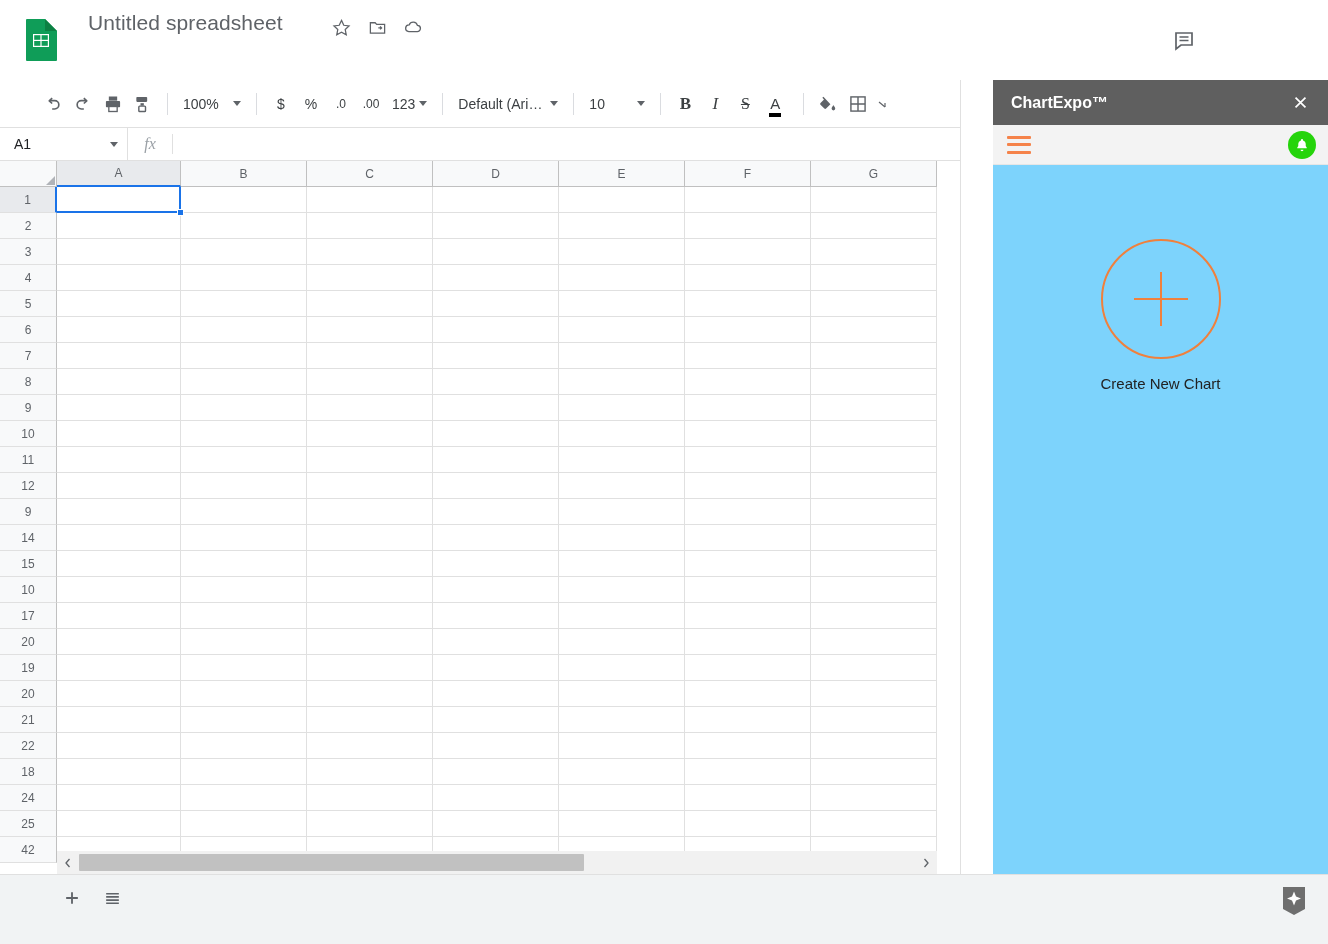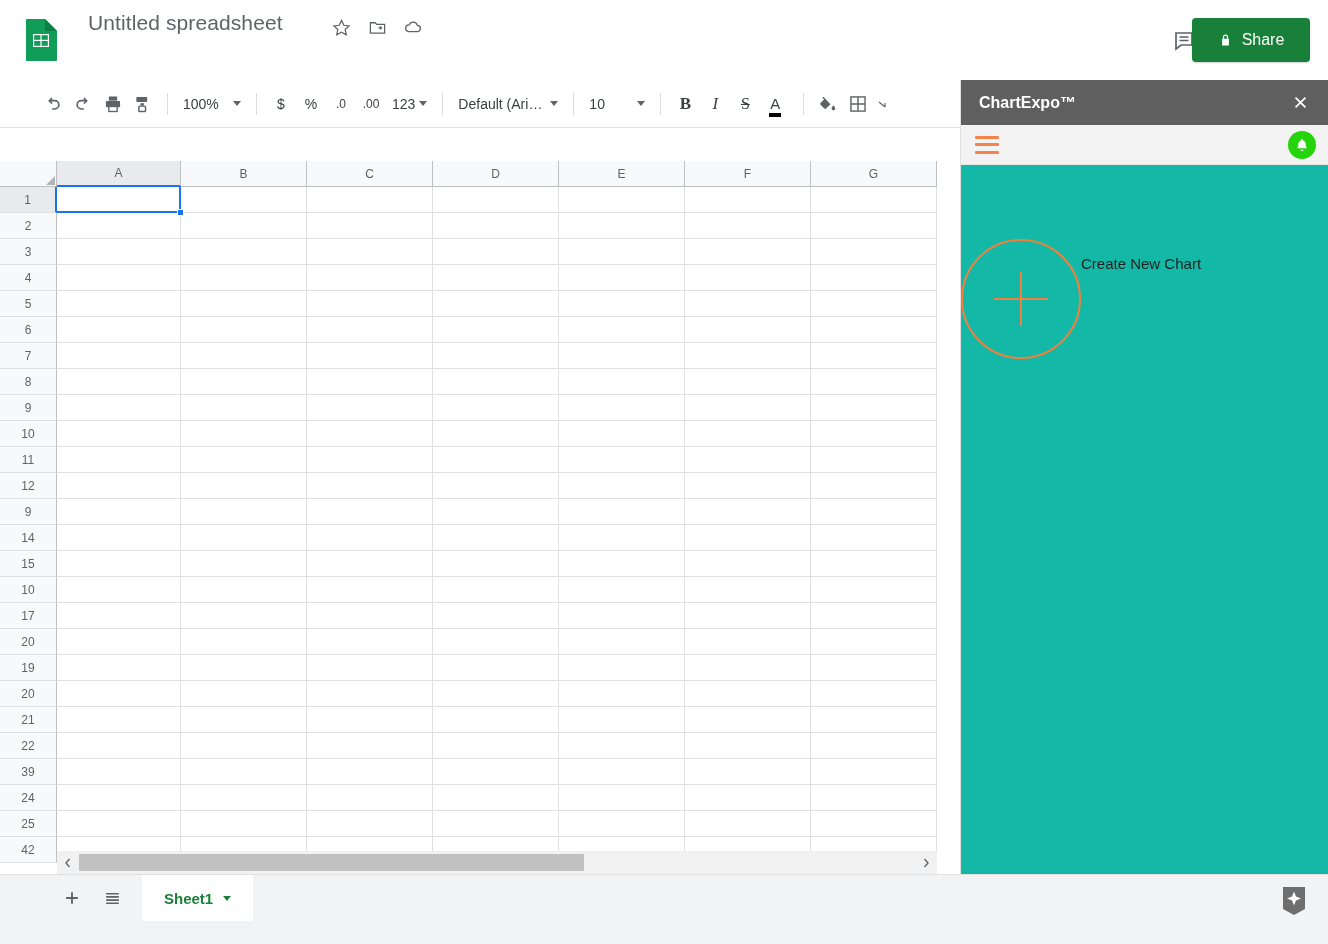--- a/index.html
+++ b/index.html
@@ -105,29 +105,29 @@
   .bottombar { position: absolute; left: 0; top: 874px; width: 1328px; height: 70px; background: #f1f3f4; border-top: 1px solid #e0e0e0; display: flex; align-items: flex-start; }
   .bb-btn { width: 40px; height: 46px; display: flex; align-items: center; justify-content: center; color: #5f6368; cursor: pointer; }
   .sheet-tab {
     height: 46px; background: #fff; display: flex; align-items: center; gap: 10px;
     padding: 0 22px; cursor: pointer; margin-left: 10px;
   }
   .sheet-tab .nm { font-size: 15px; color: #188038; font-weight: bold; }
   .explore-btn { position: absolute; right: 18px; top: 10px; width: 30px; height: 32px; cursor: pointer; }
 
   
-  .panel { position: absolute; left: 960px; top: 80px; width: 368px; height: 794px; background: #fff; border-left: 1px solid #e0e0e0; }
+  .panel { position: absolute; left: 960px; top: 80px; width: 368px; height: 794px; background: #fff; border-left: 1px solid #e0e0e0; padding-left: 32px; }
   .panel-head { height: 45px; background: #5f5f5f; display: flex; align-items: center; justify-content: space-between; padding: 0 16px 0 18px; }
   .panel-head .pt { color: #fff; font-size: 16px; font-weight: bold; }
   .panel-close { width: 24px; height: 24px; display: flex; align-items: center; justify-content: center; color: #fff; cursor: pointer; font-size: 20px; line-height: 1; }
   .panel-sub { height: 40px; background: #f3f3f3; display: flex; align-items: center; justify-content: space-between; padding: 0 12px 0 14px; border-bottom: 1px solid #e6e6e6; }
   .hamburger { width: 24px; height: 18px; display: flex; flex-direction: column; justify-content: space-between; cursor: pointer; }
   .hamburger span { display: block; height: 3px; background: #f5834a; border-radius: 1px; }
   .bell { width: 28px; height: 28px; border-radius: 50%; background: #25d40b; display: flex; align-items: center; justify-content: center; cursor: pointer; }
-  .panel-body { height: 709px; background: #14b8a6; display: flex; flex-direction: row; padding-top: 74px; }
+  .panel-body { height: 709px; background: #7dd3fc; display: flex; flex-direction: column; align-items: center; padding-top: 74px; }
   .create-circle {
     width: 120px; height: 120px; border-radius: 50%; border: 2px solid #f0803c;
     display: flex; align-items: center; justify-content: center; cursor: pointer; position: relative;
   }
   .create-circle::before { content: ""; position: absolute; width: 54px; height: 2px; background: #f0803c; }
   .create-circle::after { content: ""; position: absolute; width: 2px; height: 54px; background: #f0803c; }
   .create-label { margin-top: 16px; font-size: 15px; color: #222; cursor: pointer; }
 </style>
 </head>
 <body>
@@ -170,26 +170,20 @@
     </div>
 
 
     <div class="comment-btn">
       <svg width="24" height="24" viewBox="0 0 24 24" fill="none" stroke="#5f6368" stroke-width="1.7">
         <path d="M4 4h16v12H9l-5 4z"></path>
           <path d="M7.5 8h9M7.5 11.4h9" stroke-width="1.5"></path>
       </svg>
     </div>
 
-    <div class="share-btn">
-      <svg width="15" height="15" viewBox="0 0 24 24" fill="#fff">
-        <path d="M12 2.5a4.2 4.2 0 0 0 -4.2 4.2V9H6.6v11h10.8V9h-1.2V6.7A4.2 4.2 0 0 0 12 2.5zm0 2a2.2 2.2 0 0 1 2.2 2.2V9H9.8V6.7A2.2 2.2 0 0 1 12 4.5z"></path>
-      </svg>
-      <span class="lbl">Share</span>
-    </div>
   </div>
 
   <div class="toolbar">
     <div class="tb-btn">
       <svg width="20" height="20" viewBox="0 0 24 24" fill="none" stroke="#5f6368" stroke-width="2">
         <path d="M8 8H14a5 5 0 0 1 0 10h-3"></path>
           <path d="M11 5L7.5 8.2L11 11.4" stroke-linejoin="round"></path>
       </svg>
     </div>
     <div class="tb-btn">
@@ -283,20 +277,29 @@
       </svg>
     </div>
     <div class="tb-btn" style="width:18px">
       <svg width="12" height="12" viewBox="0 0 24 24" fill="none" stroke="#5f6368" stroke-width="2.4">
         <path d="M6 8 L18 18"></path>
           <path d="M18 18 L18 10"></path>
       </svg>
     </div>
   </div>
 
+  <div class="fbar">
+    <div class="namebox">
+      <span class="nb-txt">A1</span>
+      <span class="caret"></span>
+    </div>
+    <div class="fx">fx</div>
+    <div class="fx-sep"></div>
+    <input class="formula-input" type="text" value="" style="">
+  </div>
 
   <div class="gridarea">
     <div class="corner"></div>
     <div class="colheads">
         <div class="colhead sel" style="width: 124px;">A</div>
         <div class="colhead" style="width: 126px;">B</div>
         <div class="colhead" style="width: 126px;">C</div>
         <div class="colhead" style="width: 126px;">D</div>
         <div class="colhead" style="width: 126px;">E</div>
         <div class="colhead" style="width: 126px;">F</div>
@@ -318,21 +321,21 @@
         <div class="rowhead">9</div>
         <div class="rowhead">14</div>
         <div class="rowhead">15</div>
         <div class="rowhead">10</div>
         <div class="rowhead">17</div>
         <div class="rowhead">20</div>
         <div class="rowhead">19</div>
         <div class="rowhead">20</div>
         <div class="rowhead">21</div>
         <div class="rowhead">22</div>
-        <div class="rowhead">39</div>
+        <div class="rowhead">18</div>
         <div class="rowhead">24</div>
         <div class="rowhead">25</div>
         <div class="rowhead">42</div>
       </div>
     <div class="cells">
         <div class="cellrow">
           <div class="cell" style="width: 124px;"></div>
           <div class="cell" style="width: 126px;"></div>
           <div class="cell" style="width: 126px;"></div>
           <div class="cell" style="width: 126px;"></div>
@@ -599,24 +602,20 @@
   <div class="bottombar">
     <div class="bb-btn" style="margin-left:52px">
       <svg width="20" height="20" viewBox="0 0 24 24" fill="none" stroke="#5f6368" stroke-width="2.2">
         <path d="M12 5v14M5 12h14"></path>
       </svg>
     </div>
     <div class="bb-btn">
       <svg width="19" height="19" viewBox="0 0 24 24" fill="none" stroke="#5f6368" stroke-width="2.1">
         <path d="M4 6h16M4 10h16M4 14h16M4 18h16"></path>
       </svg>
-    </div>
-    <div class="sheet-tab">
-      <span class="nm">Sheet1</span>
-      <span class="caret" style="border-top-color:#188038"></span>
     </div>
     <div class="explore-btn">
       <svg width="28" height="32" viewBox="0 0 28 32">
         <path d="M3 2h22v22l-11 6-11-6z" fill="#6e6e6e"></path>
         <path d="M14 6.5 L16 11.5 L21 13.5 L16 15.5 L14 20.5 L12 15.5 L7 13.5 L12 11.5 z" fill="#fff"></path>
       </svg>
     </div>
   </div>
 
   <div class="panel">

